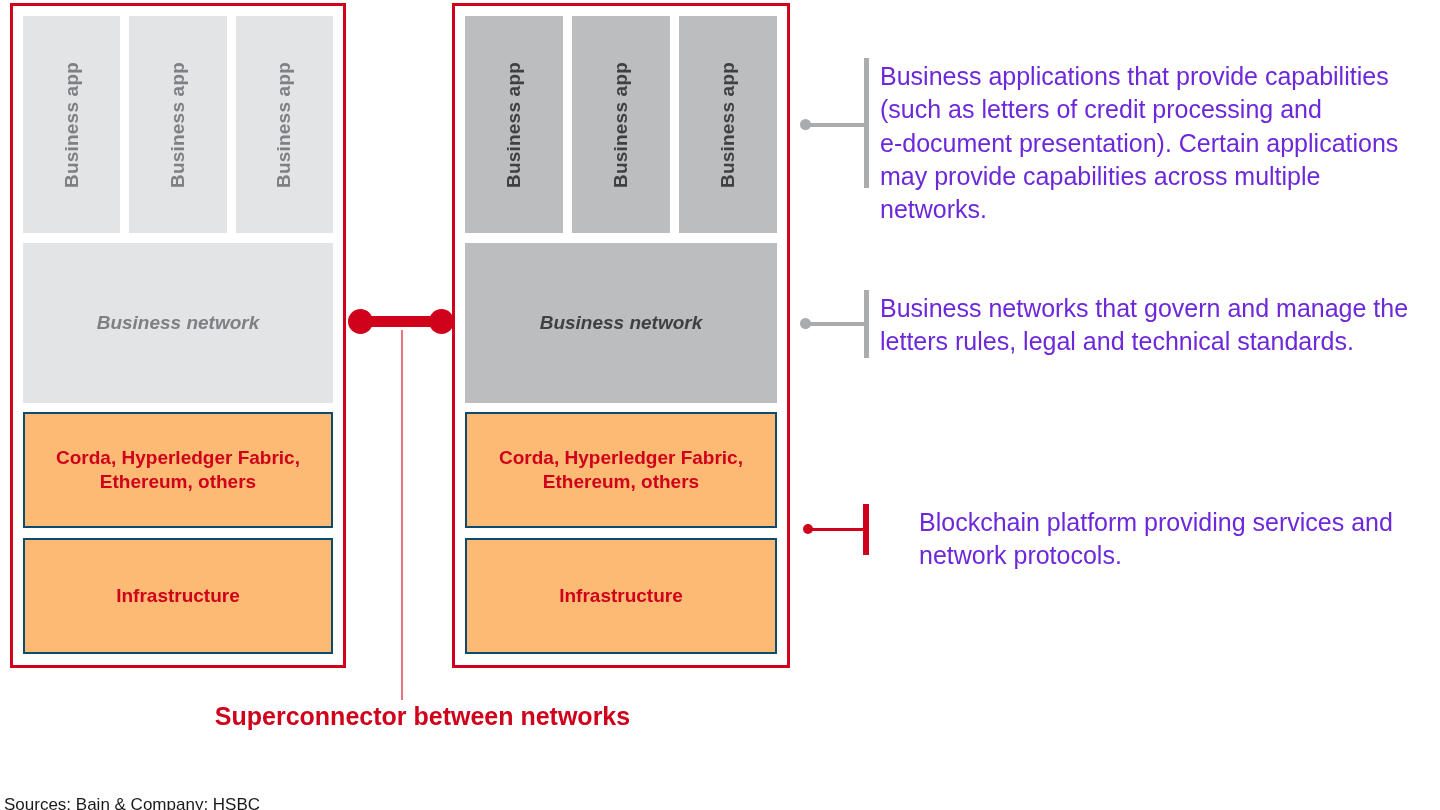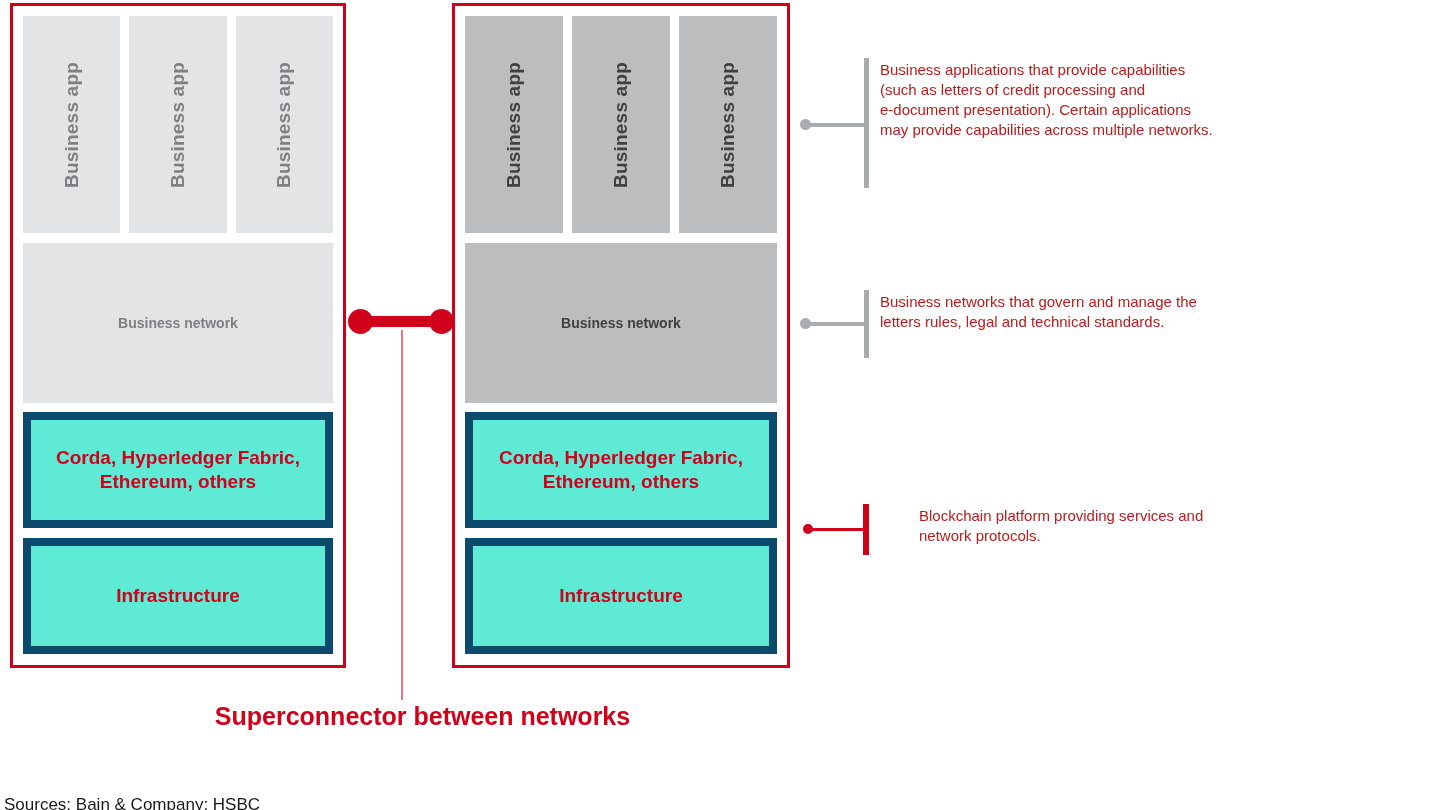--- a/index.html
+++ b/index.html
@@ -64,43 +64,44 @@
     left: 10px;
     right: 10px;
     top: 237px;
     height: 160px;
     display: flex;
     align-items: center;
     justify-content: center;
     box-sizing: border-box;
   }
   .network-label {
-    font-size: 14px;
-    font-weight: bold;
+    font-size: 19px;
+    font-weight: bold;
+    font-style: italic;
   }
 
   
   .theme-light .app-box,
   .theme-light .network-box { background: #e3e4e6; }
   .theme-light .app-label,
   .theme-light .network-label { color: #7e8084; }
 
   
   .theme-dark .app-box,
   .theme-dark .network-box { background: #bcbdbf; }
   .theme-dark .app-label,
   .theme-dark .network-label { color: #3f4042; }
 
   .red-box {
     position: absolute;
     left: 10px;
     right: 10px;
     box-sizing: border-box;
-    border: 8px solid #0c4a6e;
-    background: #5eead4;
+    border: 2px solid #0c4a6e;
+    background: #fdba74;
     display: flex;
     align-items: center;
     justify-content: center;
     text-align: center;
   }
   .red-box .red-text {
     color: #d0021b;
     font-size: 19px;
     font-weight: bold;
     line-height: 1.25;
@@ -172,22 +173,22 @@
     position: absolute;
     width: 11px;
     height: 11px;
     border-radius: 50%;
     background: #a9abad;
   }
   .ann-dot.red { background: #d0021b; width: 10px; height: 10px; }
 
   .ann-text {
     position: absolute;
-    color: #b91c1c;
-    font-size: 15px;
+    color: #6d28d9;
+    font-size: 25px;
     line-height: 1.33;
     white-space: pre-line;
   }
 
   
   .source-note {
     position: absolute;
     left: 4px;
     top: 777px;
     font-size: 17px;

